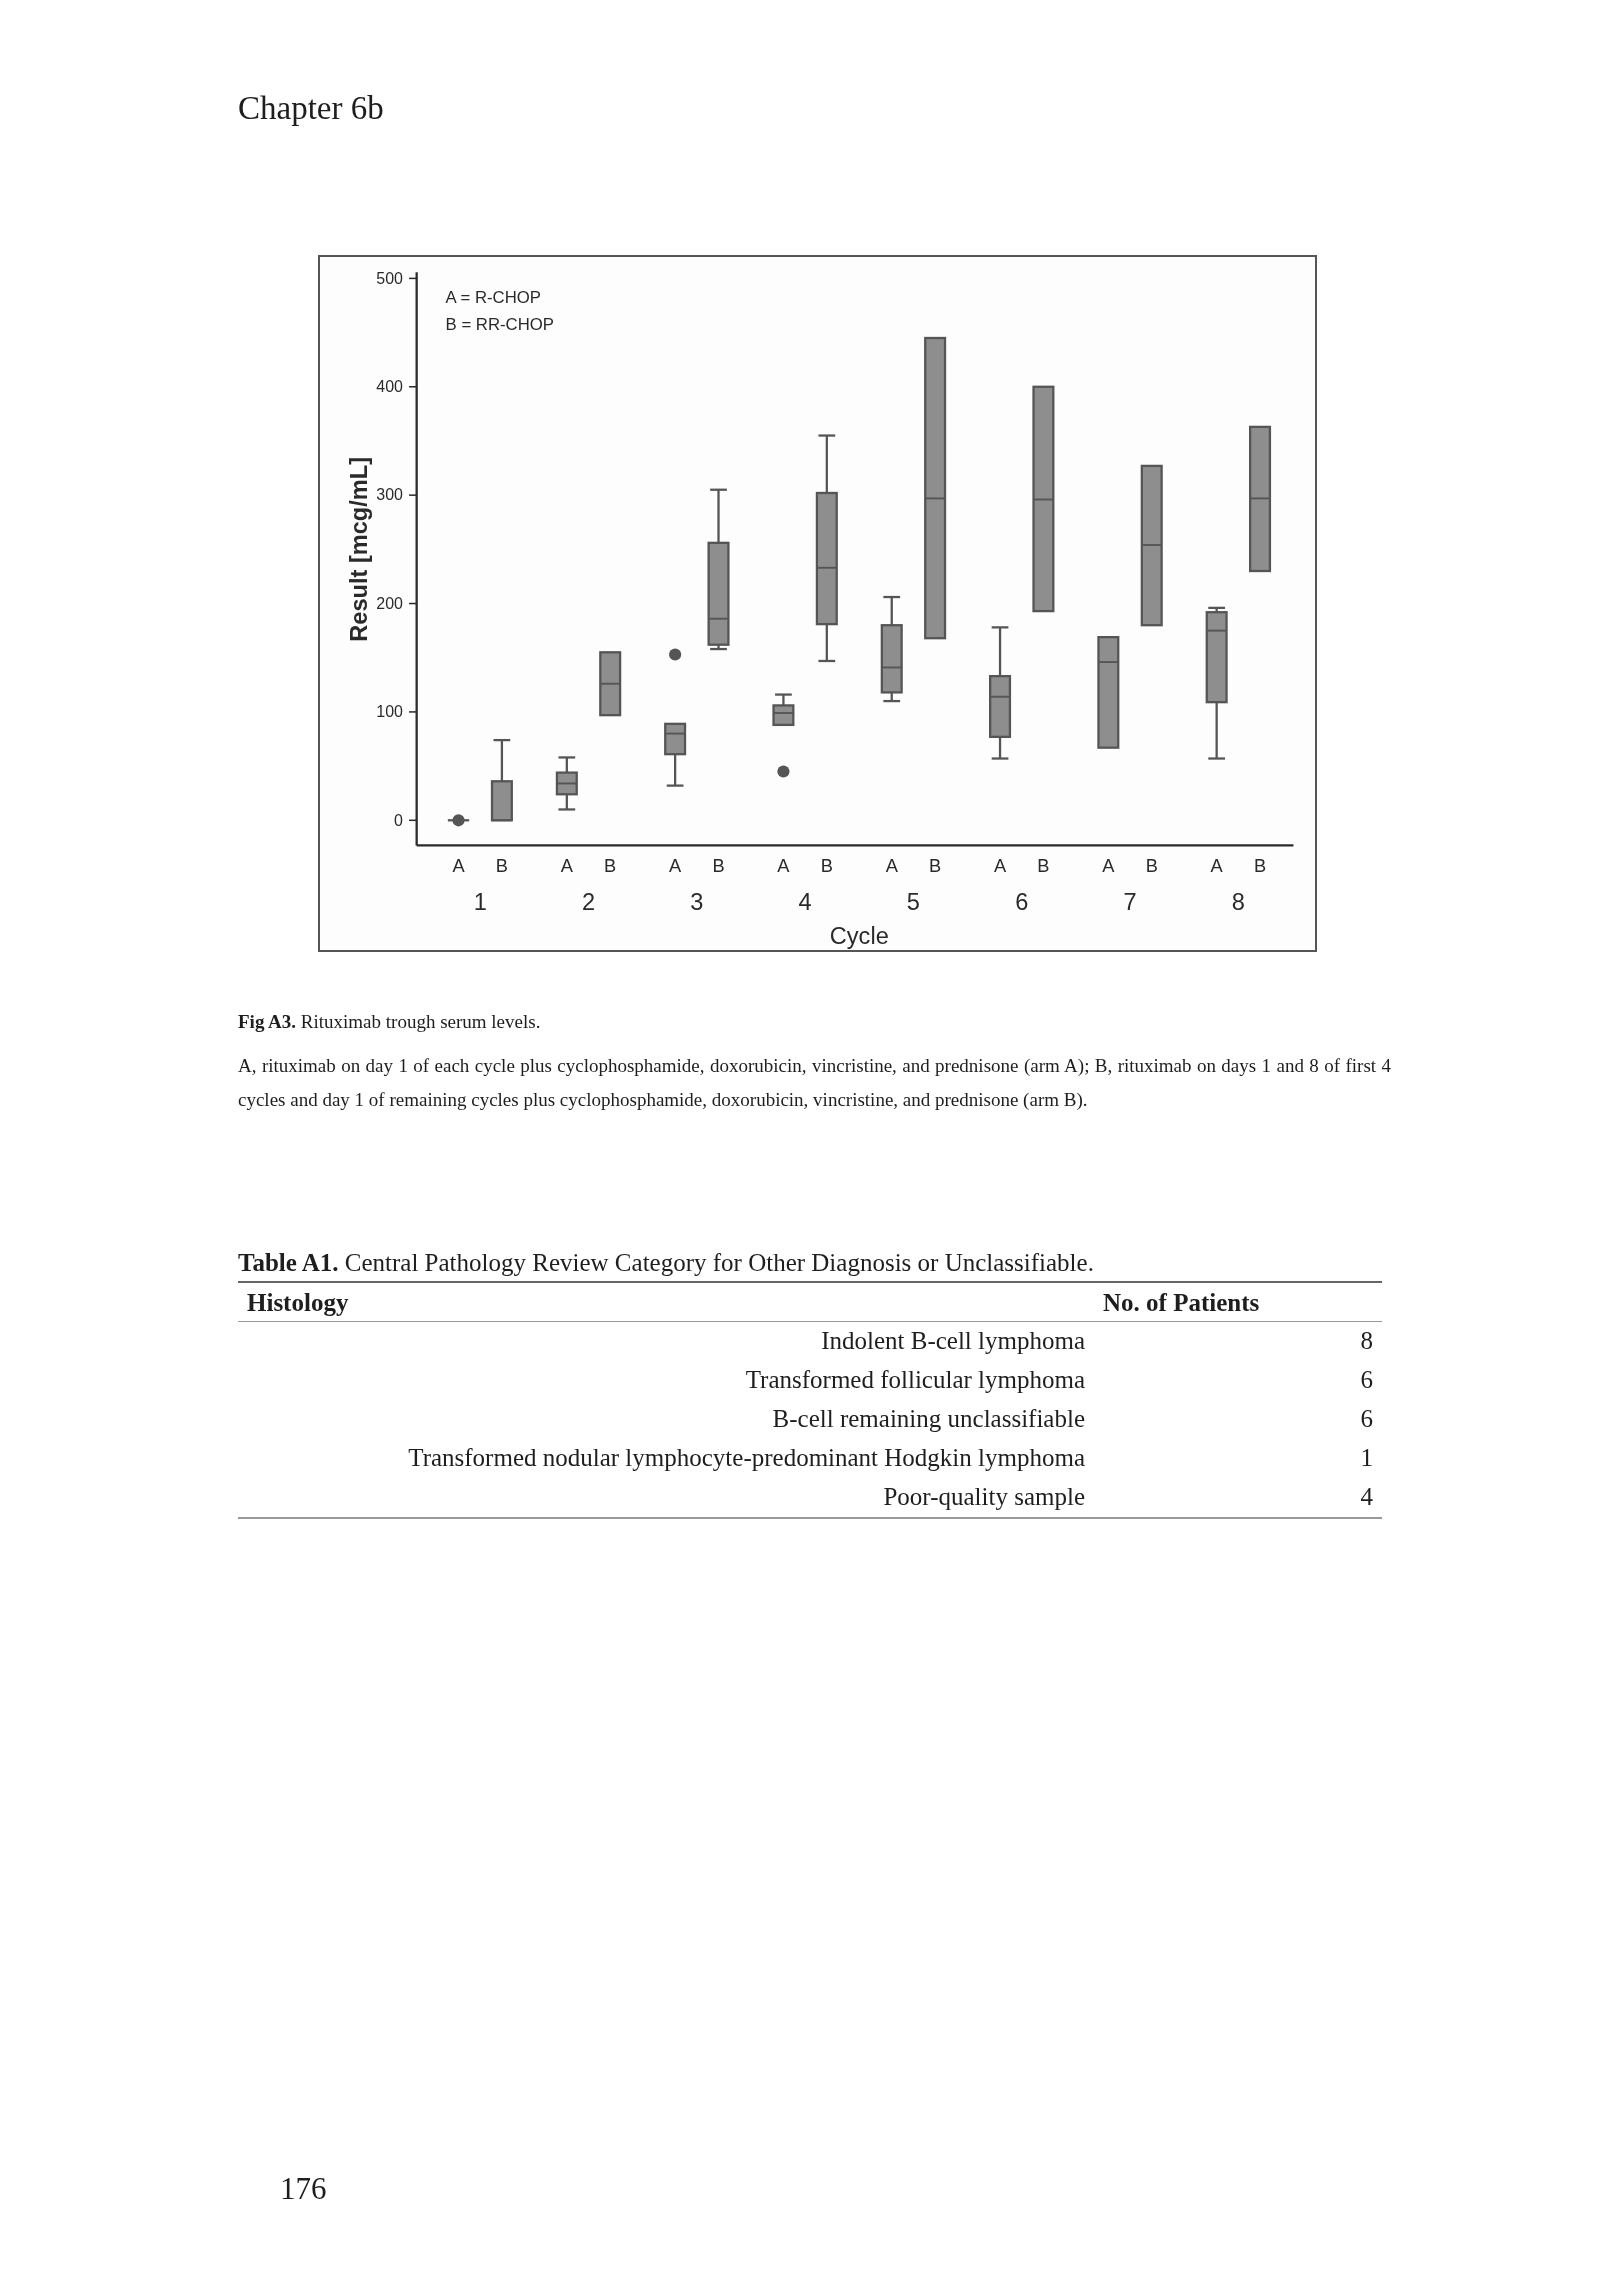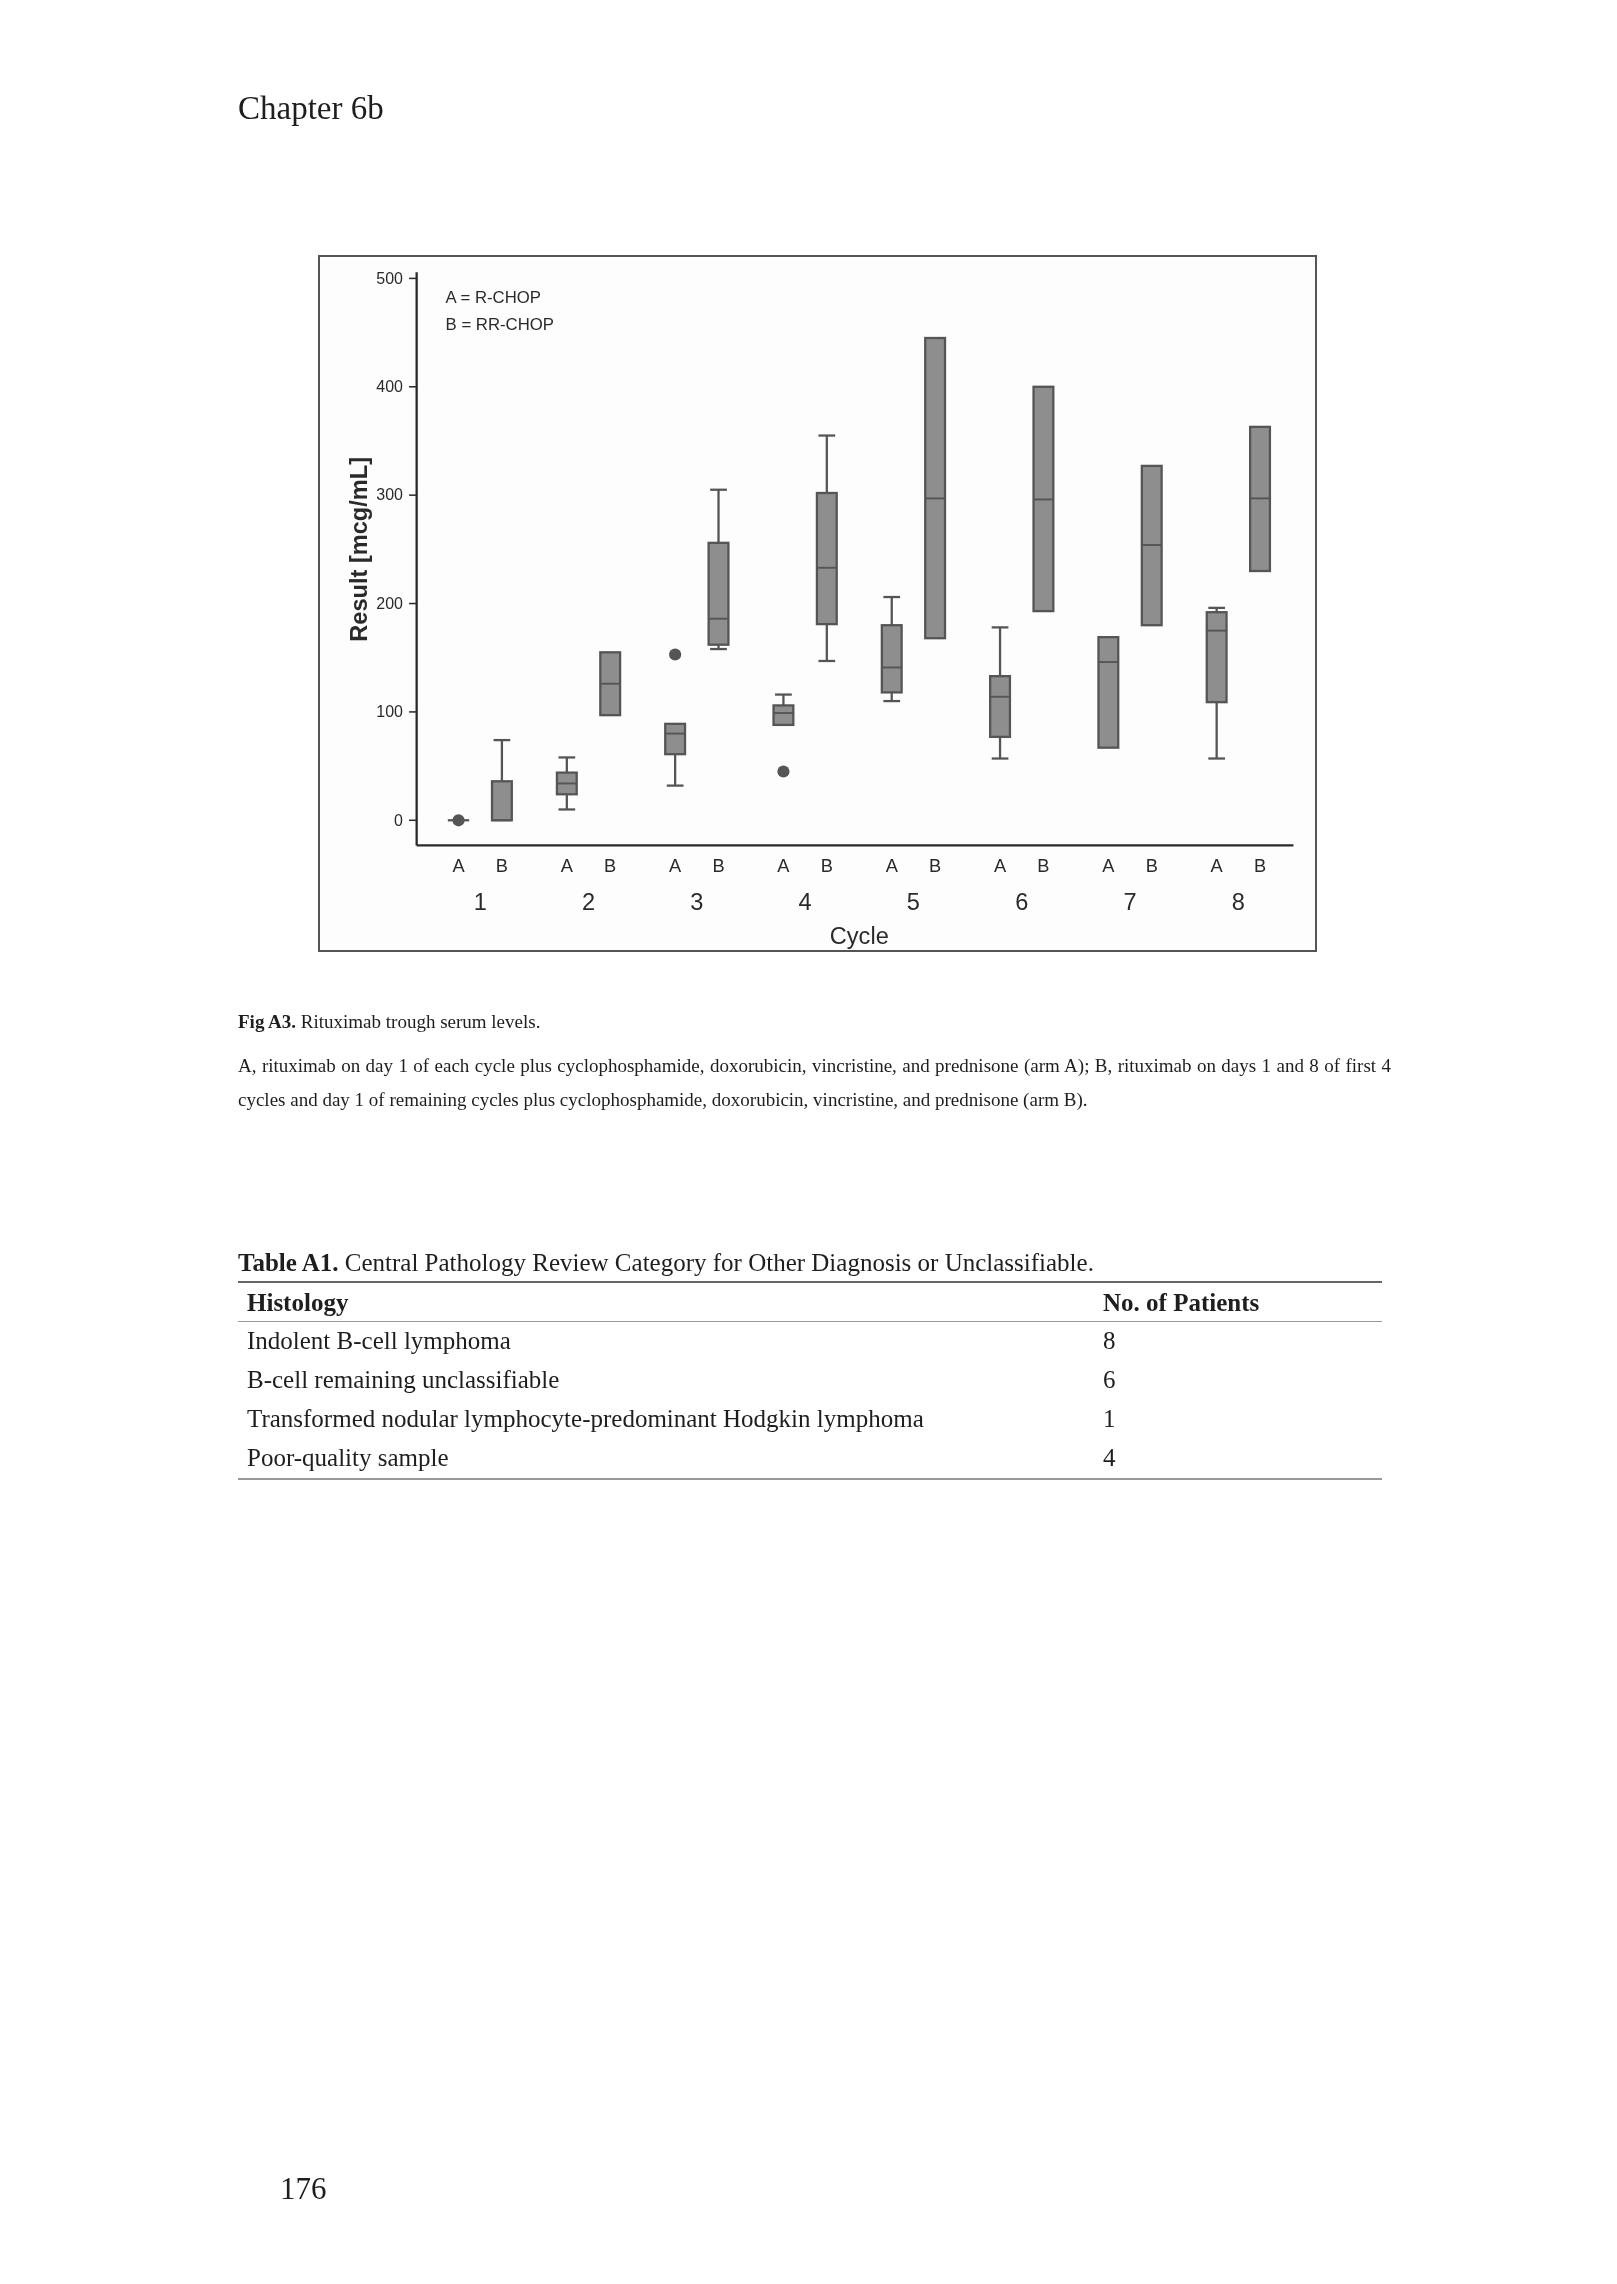--- a/index.html
+++ b/index.html
@@ -14,21 +14,21 @@
   .caption-title { top: 1005px; }
   .caption-body { top: 1049px; text-align: justify; }
   .caption b { font-weight: bold; }
   .table-title { position: absolute; left: 238px; top: 1249px; font-size: 25px; white-space: nowrap; }
   .table-title b { font-weight: bold; }
   .table-wrap { position: absolute; left: 238px; top: 1281px; width: 1144px; }
   table { border-collapse: collapse; width: 100%; font-size: 25px; }
   thead tr { border-top: 2.3px solid #666; border-bottom: 1.5px solid #999; }
   tbody tr:last-child { border-bottom: 2.3px solid #999; }
   th { text-align: left; font-weight: bold; padding: 3px 9px 1.5px 9px; height: 33px; }
-  td { padding: 0 9px; height: 39px; text-align: left; vertical-align: middle; }
+  td { padding: 0 9px; height: 39px; text-align: right; vertical-align: middle; }
   td.num, th.num { width: 270px; }
   .page-number { position: absolute; left: 238px; top: 2171px; font-size: 31px; margin-left: 42px; }
 </style>
 </head>
 <body>
 
 <div class="running-head">Chapter 6b</div>
 
 <div class="figure-frame">
   <svg id="chart" width="994" height="692" viewBox="0 0 1306 909">
@@ -159,20 +159,24 @@
         <th>Histology</th>
         <th class="num">No. of Patients</th>
       </tr>
     </thead>
     <tbody>
       <tr>
         <td>Indolent B-cell lymphoma</td>
         <td class="num">8</td>
       </tr>
       <tr>
+        <td>Transformed follicular lymphoma</td>
+        <td class="num">6</td>
+      </tr>
+      <tr>
         <td>B-cell remaining unclassifiable</td>
         <td class="num">6</td>
       </tr>
       <tr>
         <td>Transformed nodular lymphocyte-predominant Hodgkin lymphoma</td>
         <td class="num">1</td>
       </tr>
       <tr>
         <td>Poor-quality sample</td>
         <td class="num">4</td>

